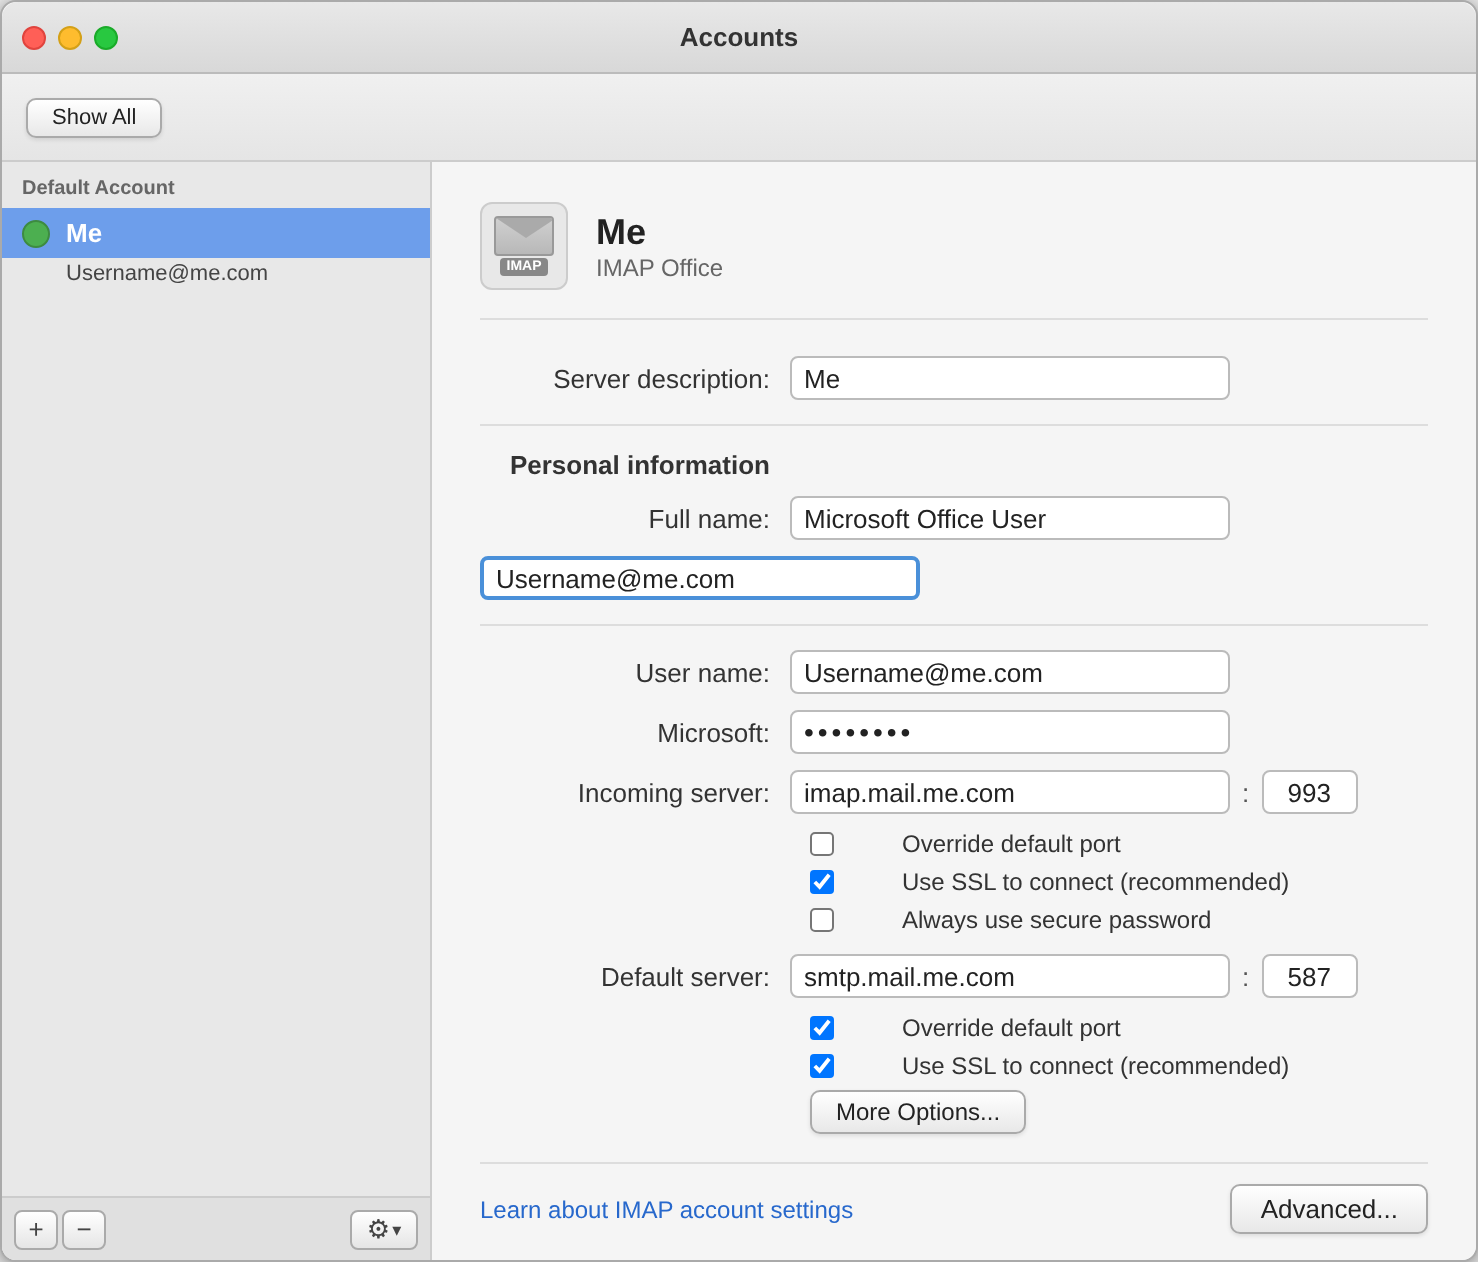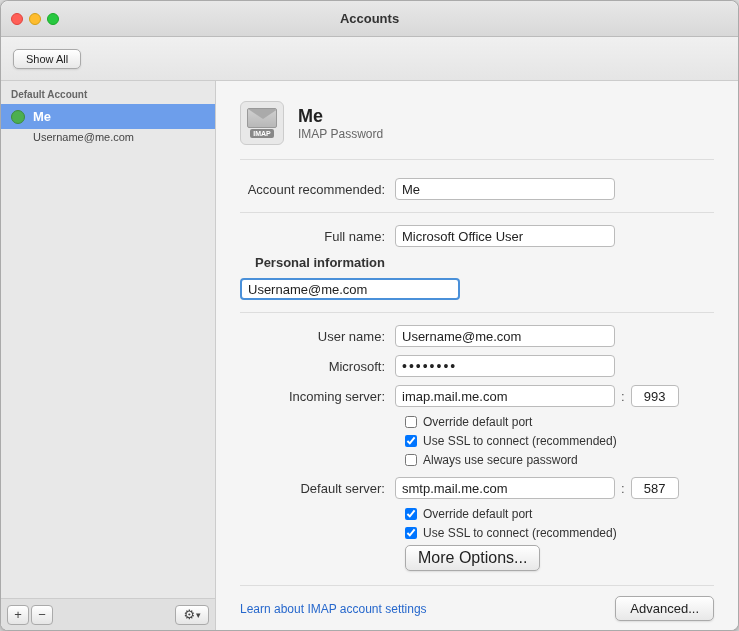--- a/index.html
+++ b/index.html
@@ -291,20 +291,21 @@
       padding-left: 165px;
     }
     .checkbox-row input[type="checkbox"] {
       margin-right: 6px;
       width: 12px;
       height: 12px;
     }
     .checkbox-label {
       font-size: 12px;
       color: #333;
+      margin-left: 28px;
     }
     .divider {
       border: none;
       border-top: 1px solid #ddd;
       margin: 12px 0;
     }
     .bottom-bar {
       display: flex;
       align-items: center;
       padding: 10px 0 0;
@@ -326,21 +327,21 @@
       font-size: 13px;
       cursor: pointer;
       color: #222;
       box-shadow: 0 1px 2px rgba(0,0,0,0.1);
     }
     .more-options-btn {
       background: linear-gradient(to bottom, #ffffff, #e8e8e8);
       border: 1px solid #aaa;
       border-radius: 5px;
       padding: 3px 12px;
-      font-size: 16px;
+      font-size: 12px;
       cursor: pointer;
       color: #222;
       box-shadow: 0 1px 2px rgba(0,0,0,0.1);
     }
     .more-options-row {
       padding-left: 165px;
       margin-top: 5px;
       margin-bottom: 5px;
     }
     .password-dots {
@@ -393,37 +394,37 @@
 
     <div class="main-panel">
 
       <div class="account-header">
         <div class="imap-icon">
           <div class="imap-icon-envelope"></div>
           <div class="imap-badge">IMAP</div>
         </div>
         <div class="account-title-block">
           <div class="account-name">Me</div>
-          <div class="account-type">IMAP Password</div>
+          <div class="account-type">IMAP Office</div>
         </div>
       </div>
 
       <div class="form-row">
-        <span class="form-label">Account recommended:</span>
+        <span class="form-label">Server description:</span>
         <input class="form-input" type="text" value="Me" style="">
       </div>
 
       <hr class="divider">
 
+      <div class="form-row">
+        <span class="section-label">Personal information</span>
+      </div>
       <div class="form-row">
         <span class="form-label">Full name:</span>
         <input class="form-input" type="text" value="Microsoft Office User" style="">
-      </div>
-      <div class="form-row">
-        <span class="section-label">Personal information</span>
       </div>
       <div class="form-row">
         <input class="form-input form-input-active" type="text" value="Username@me.com" style="">
       </div>
 
       <hr class="divider">
 
       <div class="form-row">
         <span class="form-label">User name:</span>
         <input class="form-input" type="text" value="Username@me.com" style="">

